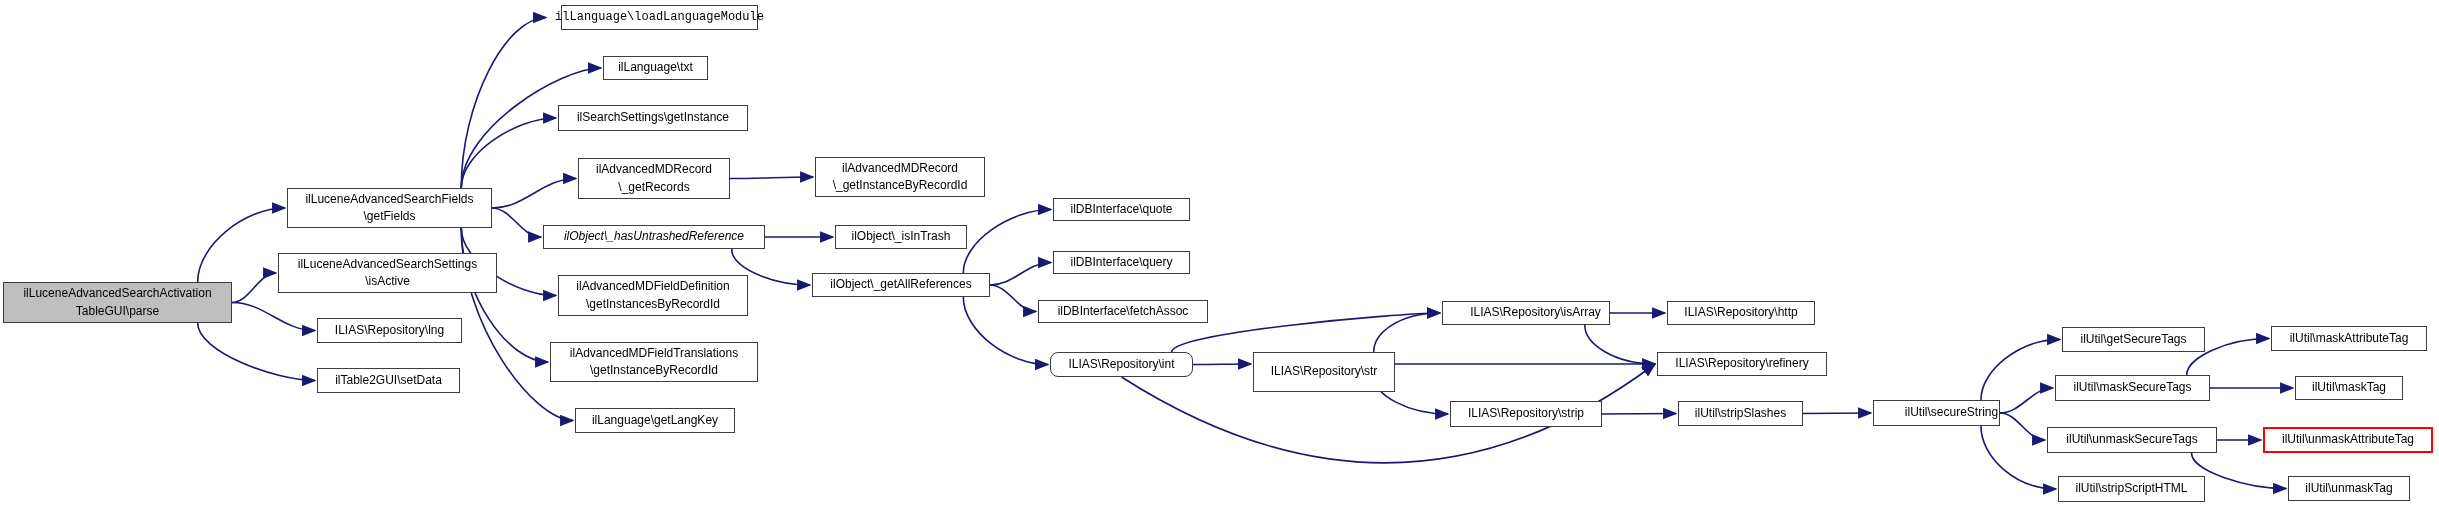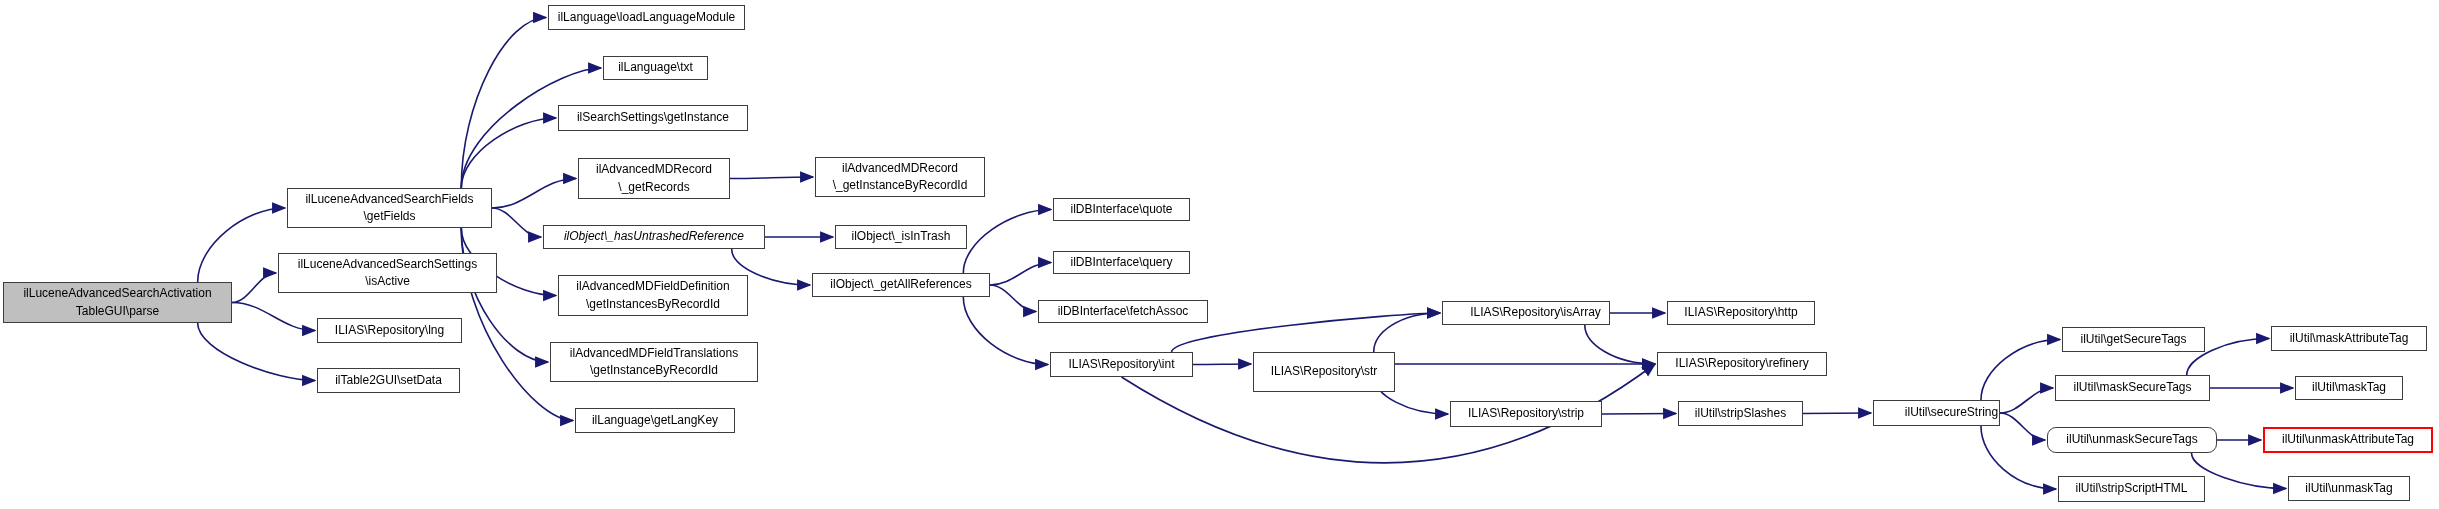--- a/index.html
+++ b/index.html
@@ -76,47 +76,47 @@
       <path d="M2191.5,453 C2191.5,470.75 2246,488.5 2286,488.5" fill="none" stroke="#191970" stroke-width="1.6" marker-end="url(#arrow)"></path>
     </svg>
     <div class="node entry" style="left: 3px; top: 282px; width: 229px; height: 41px;">ilLuceneAdvancedSearchActivation
 TableGUI\parse</div>
     <div class="node" style="left: 287px; top: 188px; width: 205px; height: 40px;">ilLuceneAdvancedSearchFields
 \getFields</div>
     <div class="node" style="left: 278px; top: 253px; width: 219px; height: 40px;">ilLuceneAdvancedSearchSettings
 \isActive</div>
     <div class="node" style="left: 317px; top: 318px; width: 145px; height: 25px;">ILIAS\Repository\lng</div>
     <div class="node" style="left: 317px; top: 368px; width: 143px; height: 25px;">ilTable2GUI\setData</div>
-    <div class="node" style="left: 548px; top: 5px; width: 197px; height: 25px;">ilLanguage\loadLanguageModule</div>
+    <div class="node" style="left: 561px; top: 5px; width: 197px; height: 25px; font-family: Liberation Mono, monospace;">ilLanguage\loadLanguageModule</div>
     <div class="node" style="left: 603px; top: 56px; width: 105px; height: 24px;">ilLanguage\txt</div>
     <div class="node" style="left: 558px; top: 105px; width: 190px; height: 26px;">ilSearchSettings\getInstance</div>
     <div class="node" style="left: 578px; top: 158px; width: 152px; height: 41px;">ilAdvancedMDRecord
 \_getRecords</div>
     <div class="node" style="left: 815px; top: 157px; width: 170px; height: 40px;">ilAdvancedMDRecord
 \_getInstanceByRecordId</div>
     <div class="node" style="left: 543px; top: 225px; width: 222px; height: 24px; font-style: italic;">ilObject\_hasUntrashedReference</div>
     <div class="node" style="left: 835px; top: 225px; width: 132px; height: 24px;">ilObject\_isInTrash</div>
     <div class="node" style="left: 558px; top: 275px; width: 190px; height: 41px;">ilAdvancedMDFieldDefinition
 \getInstancesByRecordId</div>
     <div class="node" style="left: 550px; top: 342px; width: 208px; height: 40px;">ilAdvancedMDFieldTranslations
 \getInstanceByRecordId</div>
     <div class="node" style="left: 575px; top: 408px; width: 160px; height: 25px;">ilLanguage\getLangKey</div>
     <div class="node" style="left: 812px; top: 273px; width: 178px; height: 24px;">ilObject\_getAllReferences</div>
     <div class="node" style="left: 1053px; top: 198px; width: 137px; height: 23px;">ilDBInterface\quote</div>
     <div class="node" style="left: 1053px; top: 251px; width: 137px; height: 23px;">ilDBInterface\query</div>
     <div class="node" style="left: 1038px; top: 300px; width: 170px; height: 23px;">ilDBInterface\fetchAssoc</div>
-    <div class="node" style="left: 1050px; top: 352px; width: 143px; height: 25px;">ILIAS\Repository\int</div>
+    <div class="node" style="left: 1050px; top: 352px; width: 143px; height: 25px; border-radius: 8px;">ILIAS\Repository\int</div>
     <div class="node" style="left: 1442px; top: 301px; width: 168px; height: 24px; padding-left: 19px;">ILIAS\Repository\isArray</div>
     <div class="node" style="left: 1667px; top: 301px; width: 148px; height: 24px;">ILIAS\Repository\http</div>
     <div class="node" style="left: 1253px; top: 352px; width: 142px; height: 40px;">ILIAS\Repository\str</div>
     <div class="node" style="left: 1657px; top: 352px; width: 170px; height: 24px;">ILIAS\Repository\refinery</div>
     <div class="node" style="left: 1450px; top: 401px; width: 152px; height: 26px;">ILIAS\Repository\strip</div>
     <div class="node" style="left: 1678px; top: 401px; width: 125px; height: 25px;">ilUtil\stripSlashes</div>
     <div class="node" style="left: 1873px; top: 400px; width: 127px; height: 26px; padding-left: 30px;">ilUtil\secureString</div>
     <div class="node" style="left: 2062px; top: 327px; width: 143px; height: 25px;">ilUtil\getSecureTags</div>
     <div class="node" style="left: 2055px; top: 375px; width: 155px; height: 26px;">ilUtil\maskSecureTags</div>
-    <div class="node" style="left: 2047px; top: 427px; width: 170px; height: 26px; border-radius: 9px;">ilUtil\unmaskSecureTags</div>
+    <div class="node" style="left: 2047px; top: 427px; width: 170px; height: 26px;">ilUtil\unmaskSecureTags</div>
     <div class="node" style="left: 2058px; top: 476px; width: 147px; height: 26px;">ilUtil\stripScriptHTML</div>
     <div class="node" style="left: 2271px; top: 326px; width: 156px; height: 25px;">ilUtil\maskAttributeTag</div>
     <div class="node" style="left: 2295px; top: 376px; width: 108px; height: 24px;">ilUtil\maskTag</div>
     <div class="node alert" style="left: 2263px; top: 427px; width: 170px; height: 26px;">ilUtil\unmaskAttributeTag</div>
     <div class="node" style="left: 2288px; top: 476px; width: 122px; height: 25px;">ilUtil\unmaskTag</div>
   </div>
 
 </body></html>

